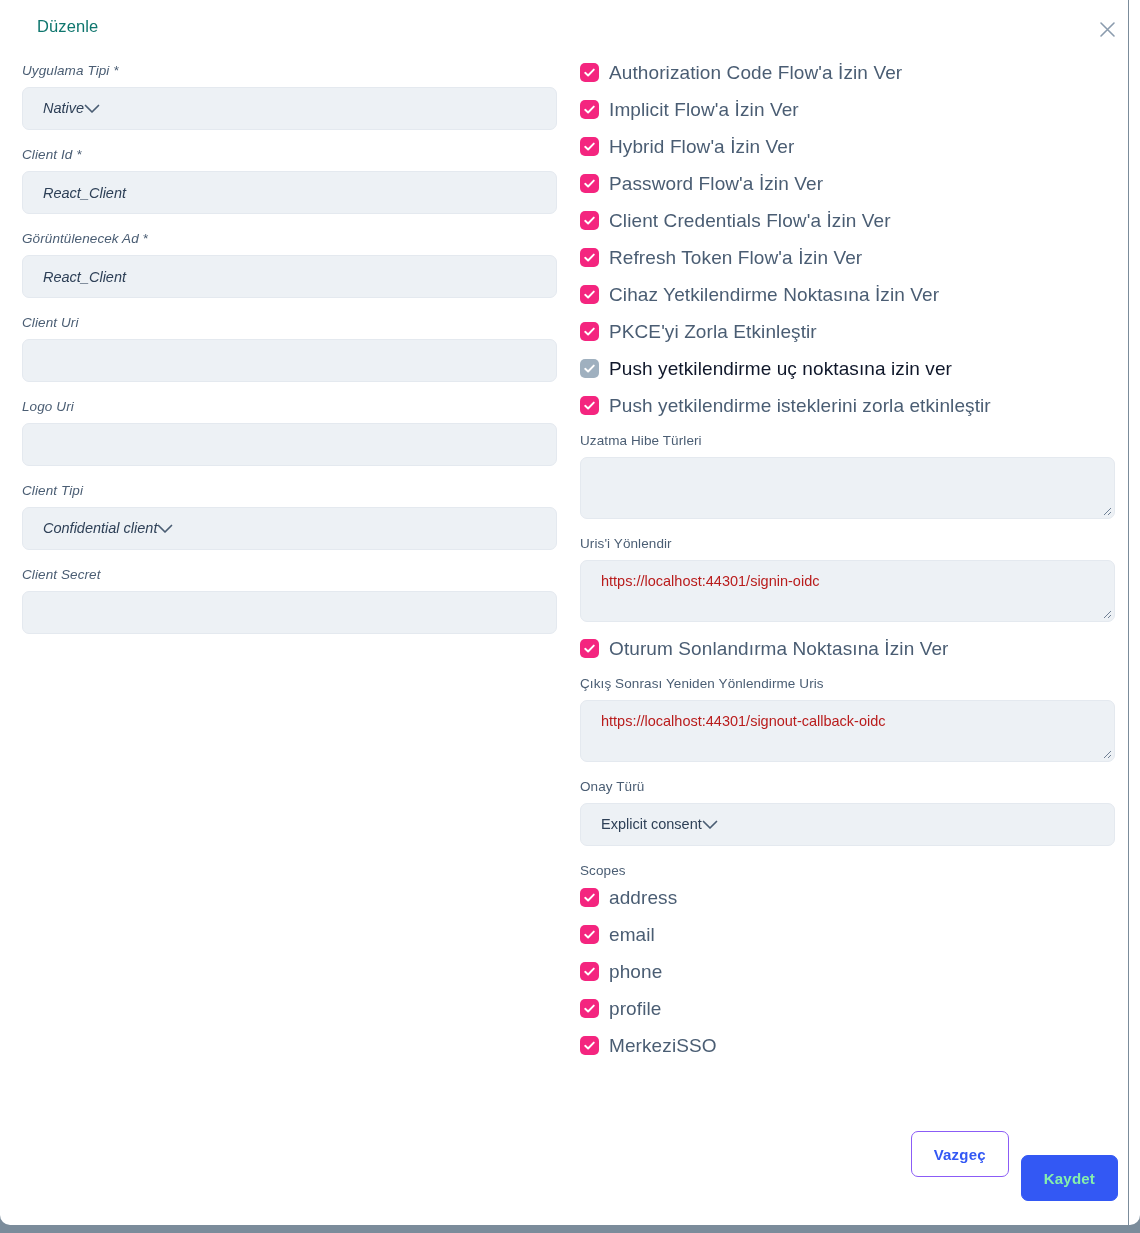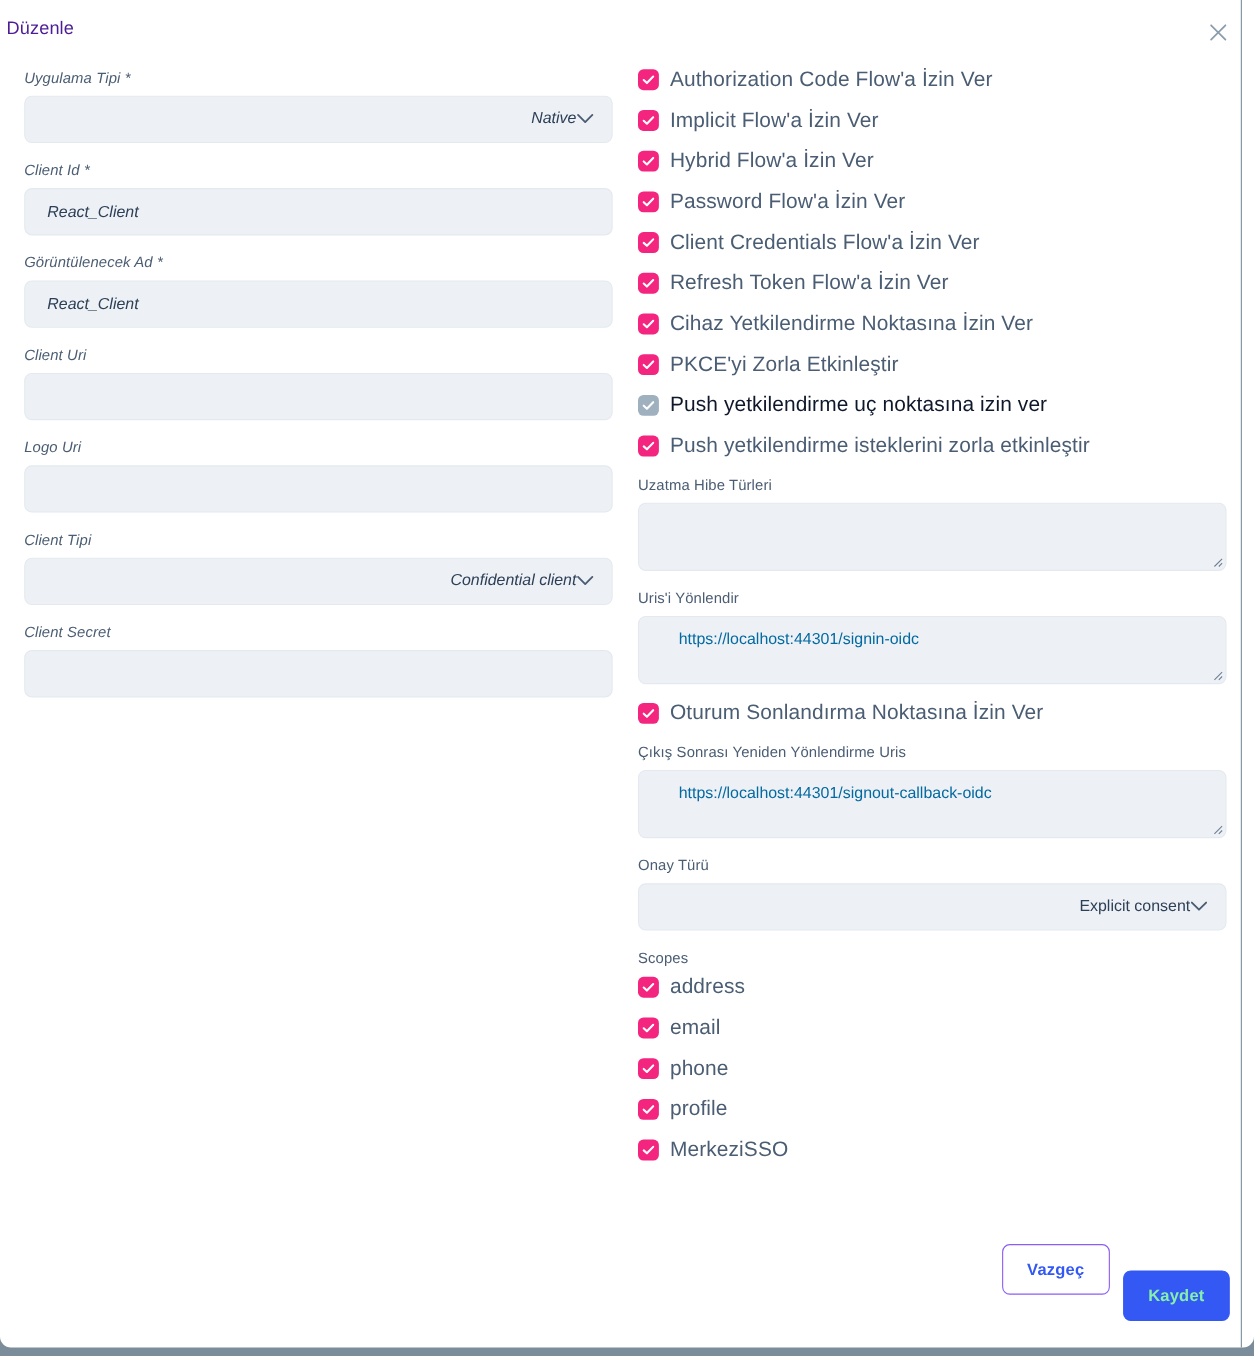--- a/index.html
+++ b/index.html
@@ -39,24 +39,24 @@
 
   
   .modal-header {
     position: absolute;
     left: 0; top: 0;
     width: 1140px;
     height: 56px;
   }
   .modal-title {
     position: absolute;
-    left: 6px;
+    left: 37px;
     top: 17px;
     font-size: 16.5px;
-    color: #4c1d95;
+    color: #0f766e;
     letter-spacing: .1px;
   }
   .close-btn {
     position: absolute;
     right: 21px;
     top: 17px;
     width: 24px;
     height: 24px;
     cursor: pointer;
     display: flex;
@@ -101,36 +101,36 @@
     border-radius: 7px;
     display: flex;
     align-items: center;
     padding: 0 14px 0 20px;
     font-size: 14.5px;
     color: #2e4057;
     cursor: text;
   }
   .select-box {
     cursor: pointer;
-    justify-content: flex-end;
+    justify-content: flex-start;
     padding-right: 16px;
   }
   .select-value { line-height: 1; }
   .chev { display: block; flex: 0 0 auto; }
 
   .textarea-box {
     box-sizing: border-box;
     width: 100%;
     height: 62px;
     background: #edf1f5;
     border: 1px solid #e4e9ef;
     border-radius: 7px;
-    padding: 12px 14px 0 36px;
+    padding: 12px 14px 0 20px;
     font-size: 14.5px;
-    color: #0369a1;
+    color: #b91c1c;
     position: relative;
     cursor: text;
     overflow: hidden;
   }
   .resize-grip {
     position: absolute;
     right: 2px;
     bottom: 2px;
     width: 12px;
     height: 12px;

